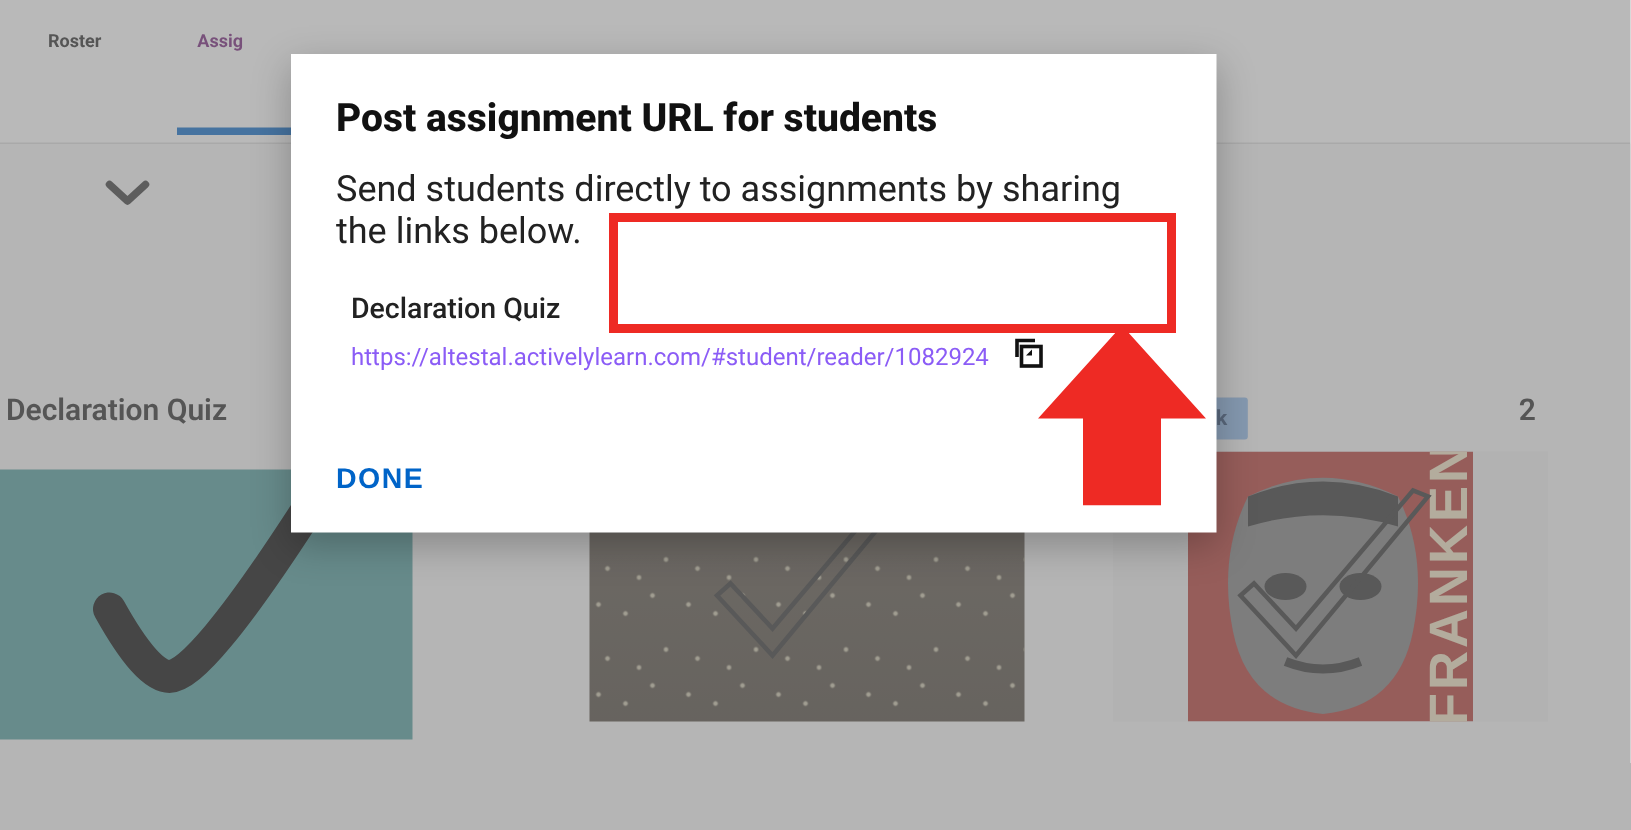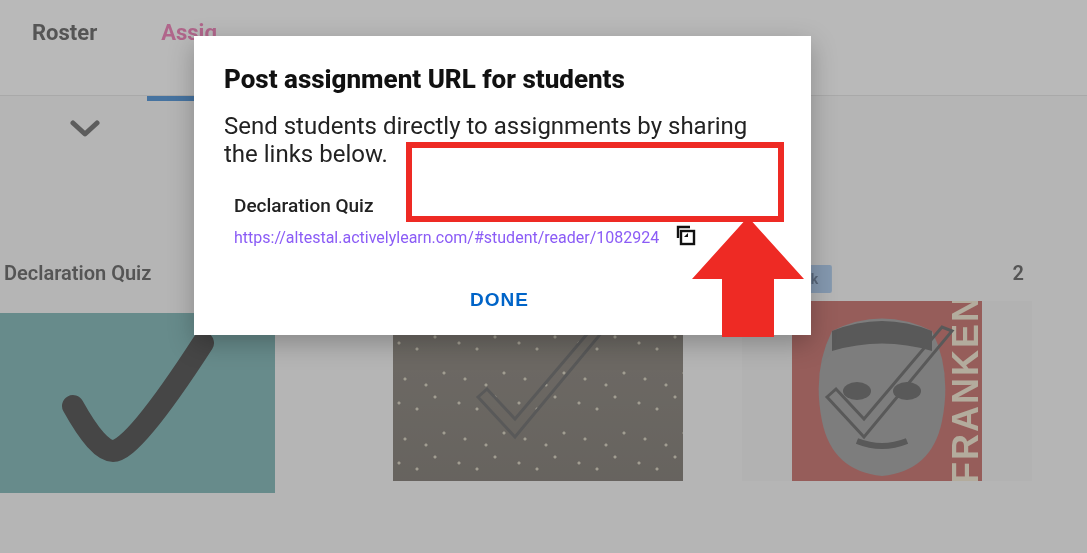--- a/index.html
+++ b/index.html
@@ -1,22 +1,22 @@
 <!DOCTYPE html>
 <html><head>
 <meta charset="utf-8">
 <style>
   * { box-sizing: border-box; margin: 0; padding: 0; }
   html, body { width: 1087px; height: 553px; font-family: -apple-system, BlinkMacSystemFont, "Segoe UI", Roboto, Helvetica, Arial, sans-serif; overflow: hidden; }
   .page { position: relative; width: 1087px; height: 553px; background: #f5f5f5; }
 
   
   .tabs-bar { height: 96px; background: #ffffff; border-bottom: 1px solid #dcdcdc; display: flex; align-items: flex-start; padding-top: 10px; padding-left: 20px; gap: 40px; }
-  .tab { font-size: 22px; font-weight: 700; color: #222; padding: 10px 12px; cursor: pointer; position: relative; }
-  .tab.active { color: #ec4899; }
+  .tab { font-size: 12px; font-weight: 700; color: #222; padding: 10px 12px; cursor: pointer; position: relative; }
+  .tab.active { color: #701a75; }
   .tab.active::after { content: ""; position: absolute; left: -2px; right: -20px; bottom: -46px; height: 5px; background: #0064c8; }
 
   
   .secondary-row { height: 70px; display: flex; align-items: center; padding-left: 70px; }
   .chevron-btn { cursor: pointer; }
 
   
   .cards-row { position: absolute; top: 233px; left: 0; right: 0; display: flex; gap: 70px; padding: 0 0 0 0; }
   .card { width: 290px; background: transparent; }
   .card-title { font-size: 20px; font-weight: 600; color: #222; padding: 28px 4px 28px 4px; }
@@ -50,21 +50,21 @@
 
   
   .modal { position: absolute; top: 36px; left: 194px; width: 617px; background: #ffffff; box-shadow: 0 8px 24px rgba(0,0,0,0.25); padding: 28px 30px 24px 30px; }
   .modal-title { font-size: 26px; font-weight: 800; color: #111; margin-bottom: 18px; }
   .modal-desc { font-size: 24px; color: #222; margin-bottom: 18px; }
   .url-block { padding: 8px 10px 10px 10px; display:flex; flex-direction:column; gap:6px; position:relative; }
   .url-title { font-size: 19px; font-weight: 500; color: #222; }
   .url-row { display:flex; align-items:center; gap:14px; }
   .url-text { font-size: 16px; color: #8b5cf6; flex: 0 1 auto; }
   .copy-btn { cursor:pointer; }
-  .modal-footer { display:flex; justify-content:center; margin-top: 28px; padding-right: 6px; }
+  .modal-footer { display:flex; justify-content:flex-start; margin-top: 48px; padding-right: 6px; }
   .done-btn { font-size: 19px; font-weight: 700; color: #0064c8; letter-spacing: 1px; cursor:pointer; background:none; border:none; }
 
   
   .annot { position:absolute; pointer-events:none; }
   .annot-box { border: 6px solid #ee2a24; }
   .annot-arrow svg { display:block; }
 </style>
 </head>
 <body>
 

